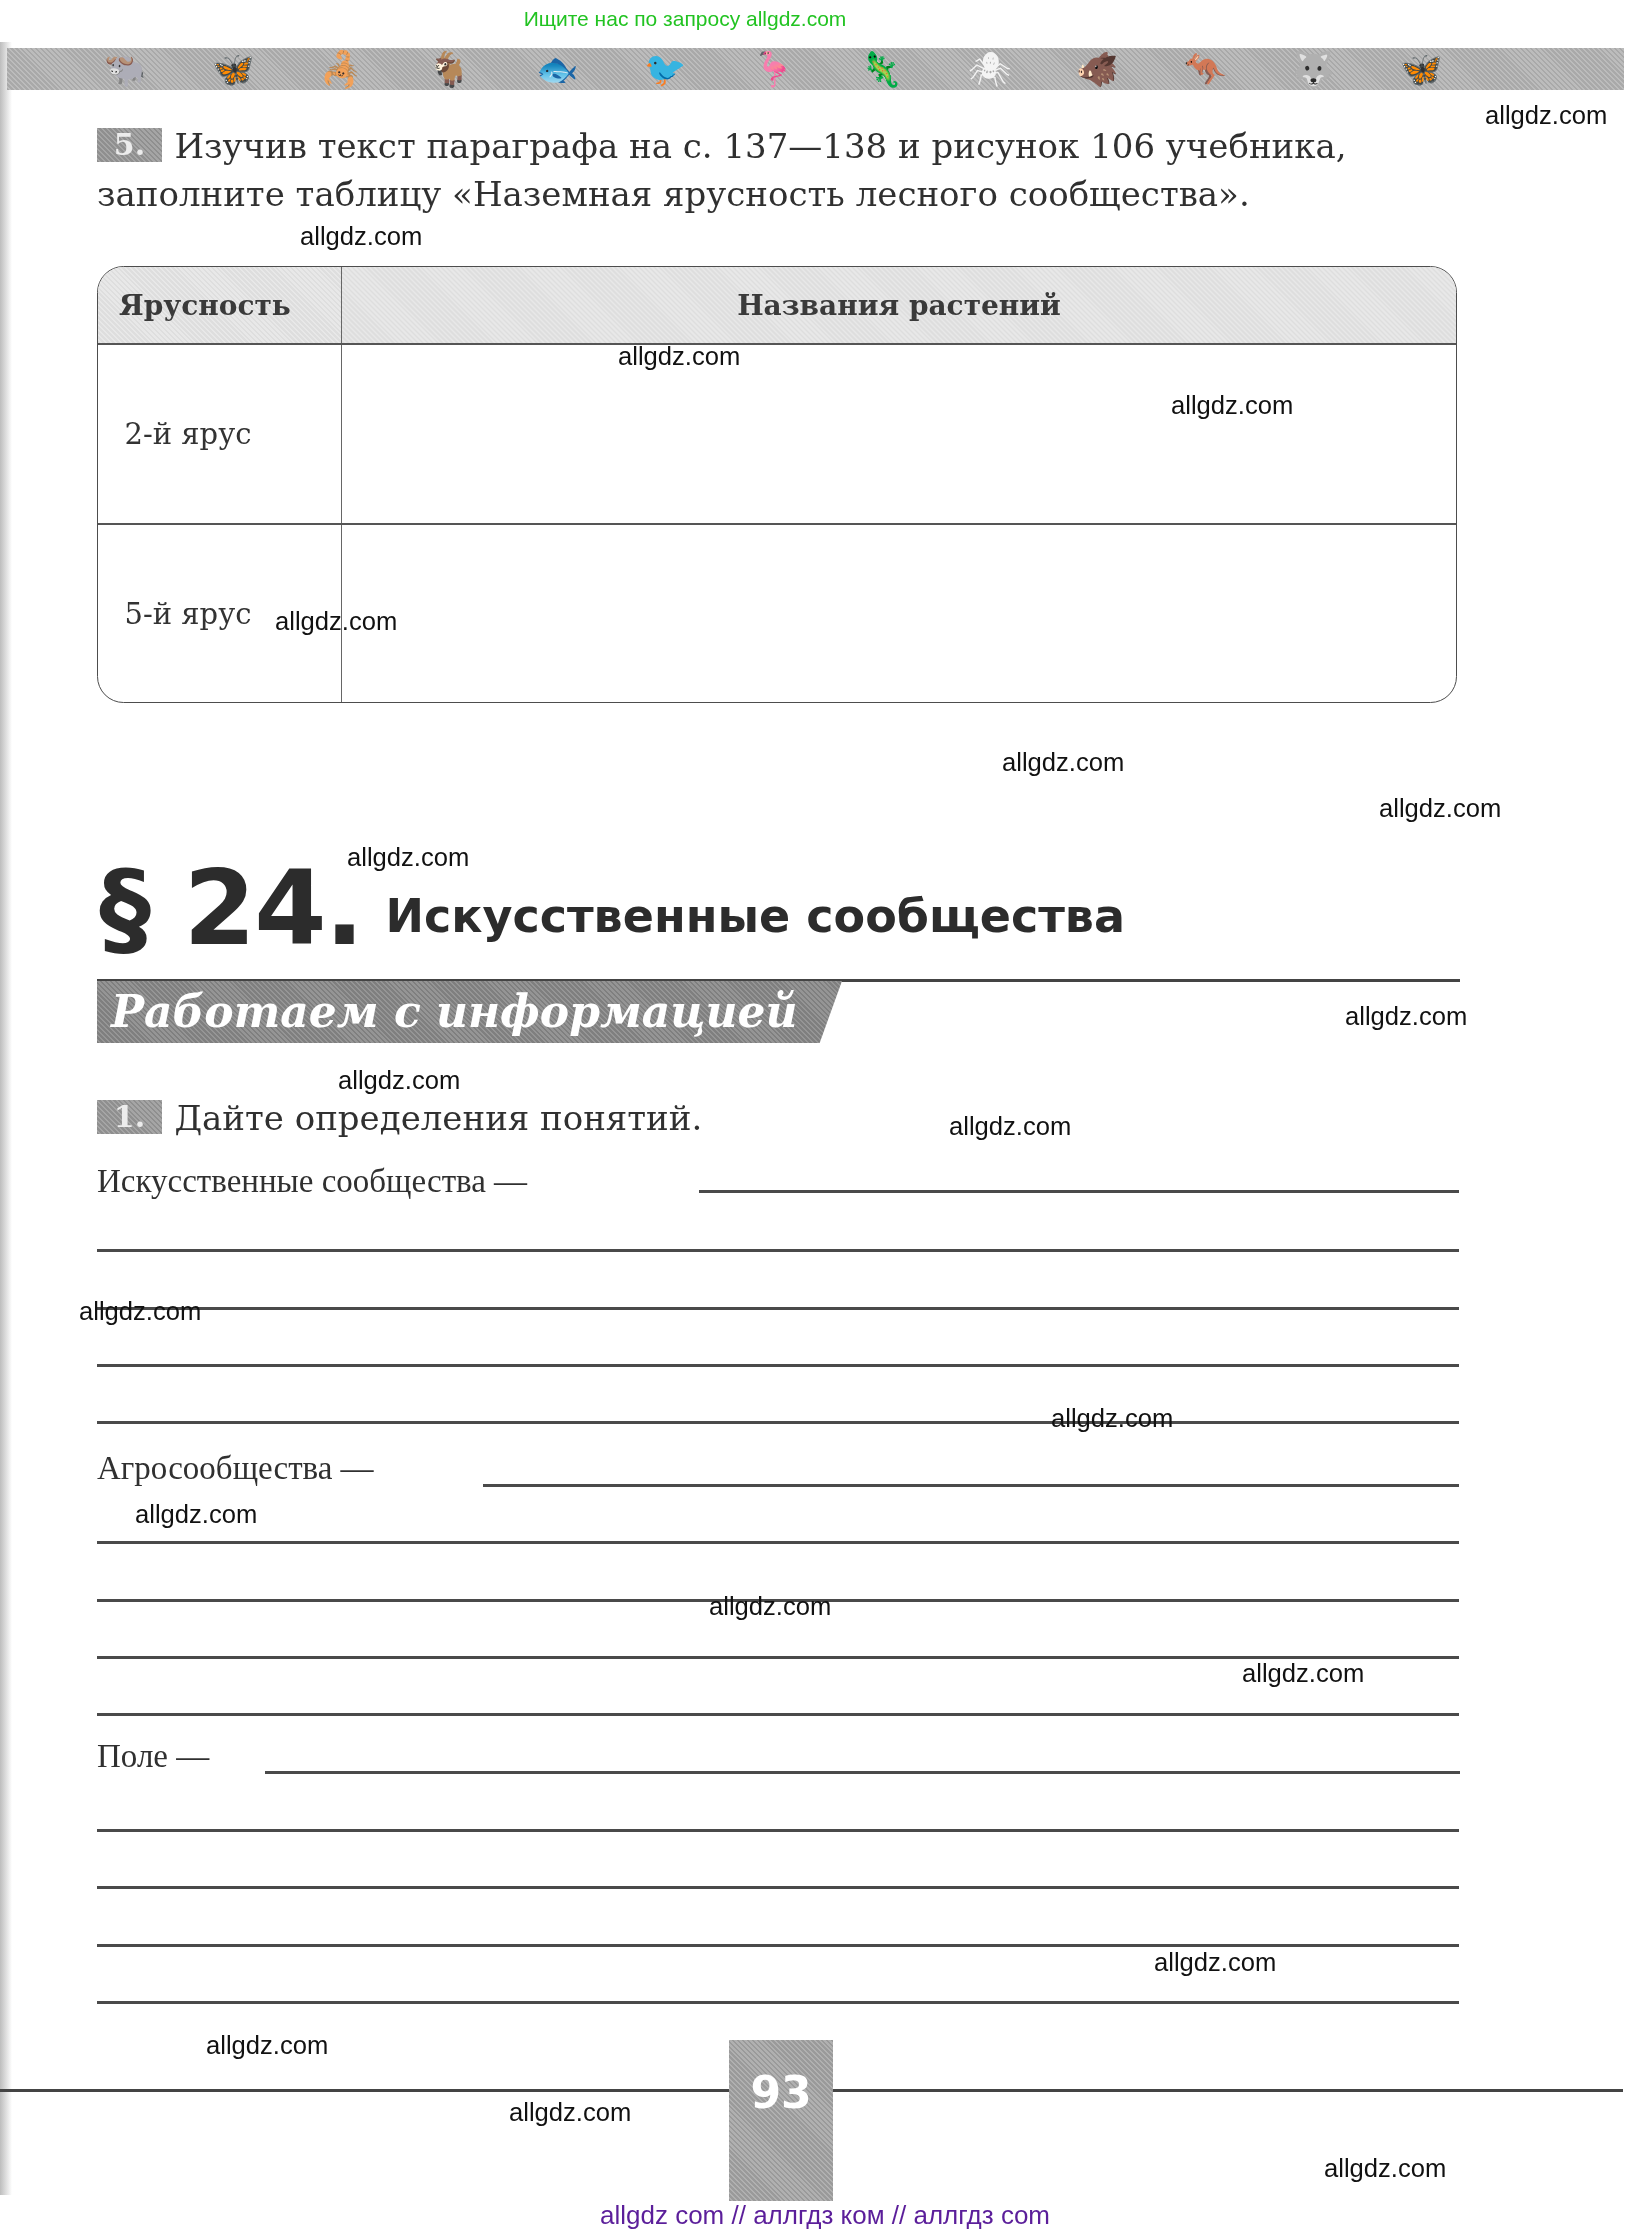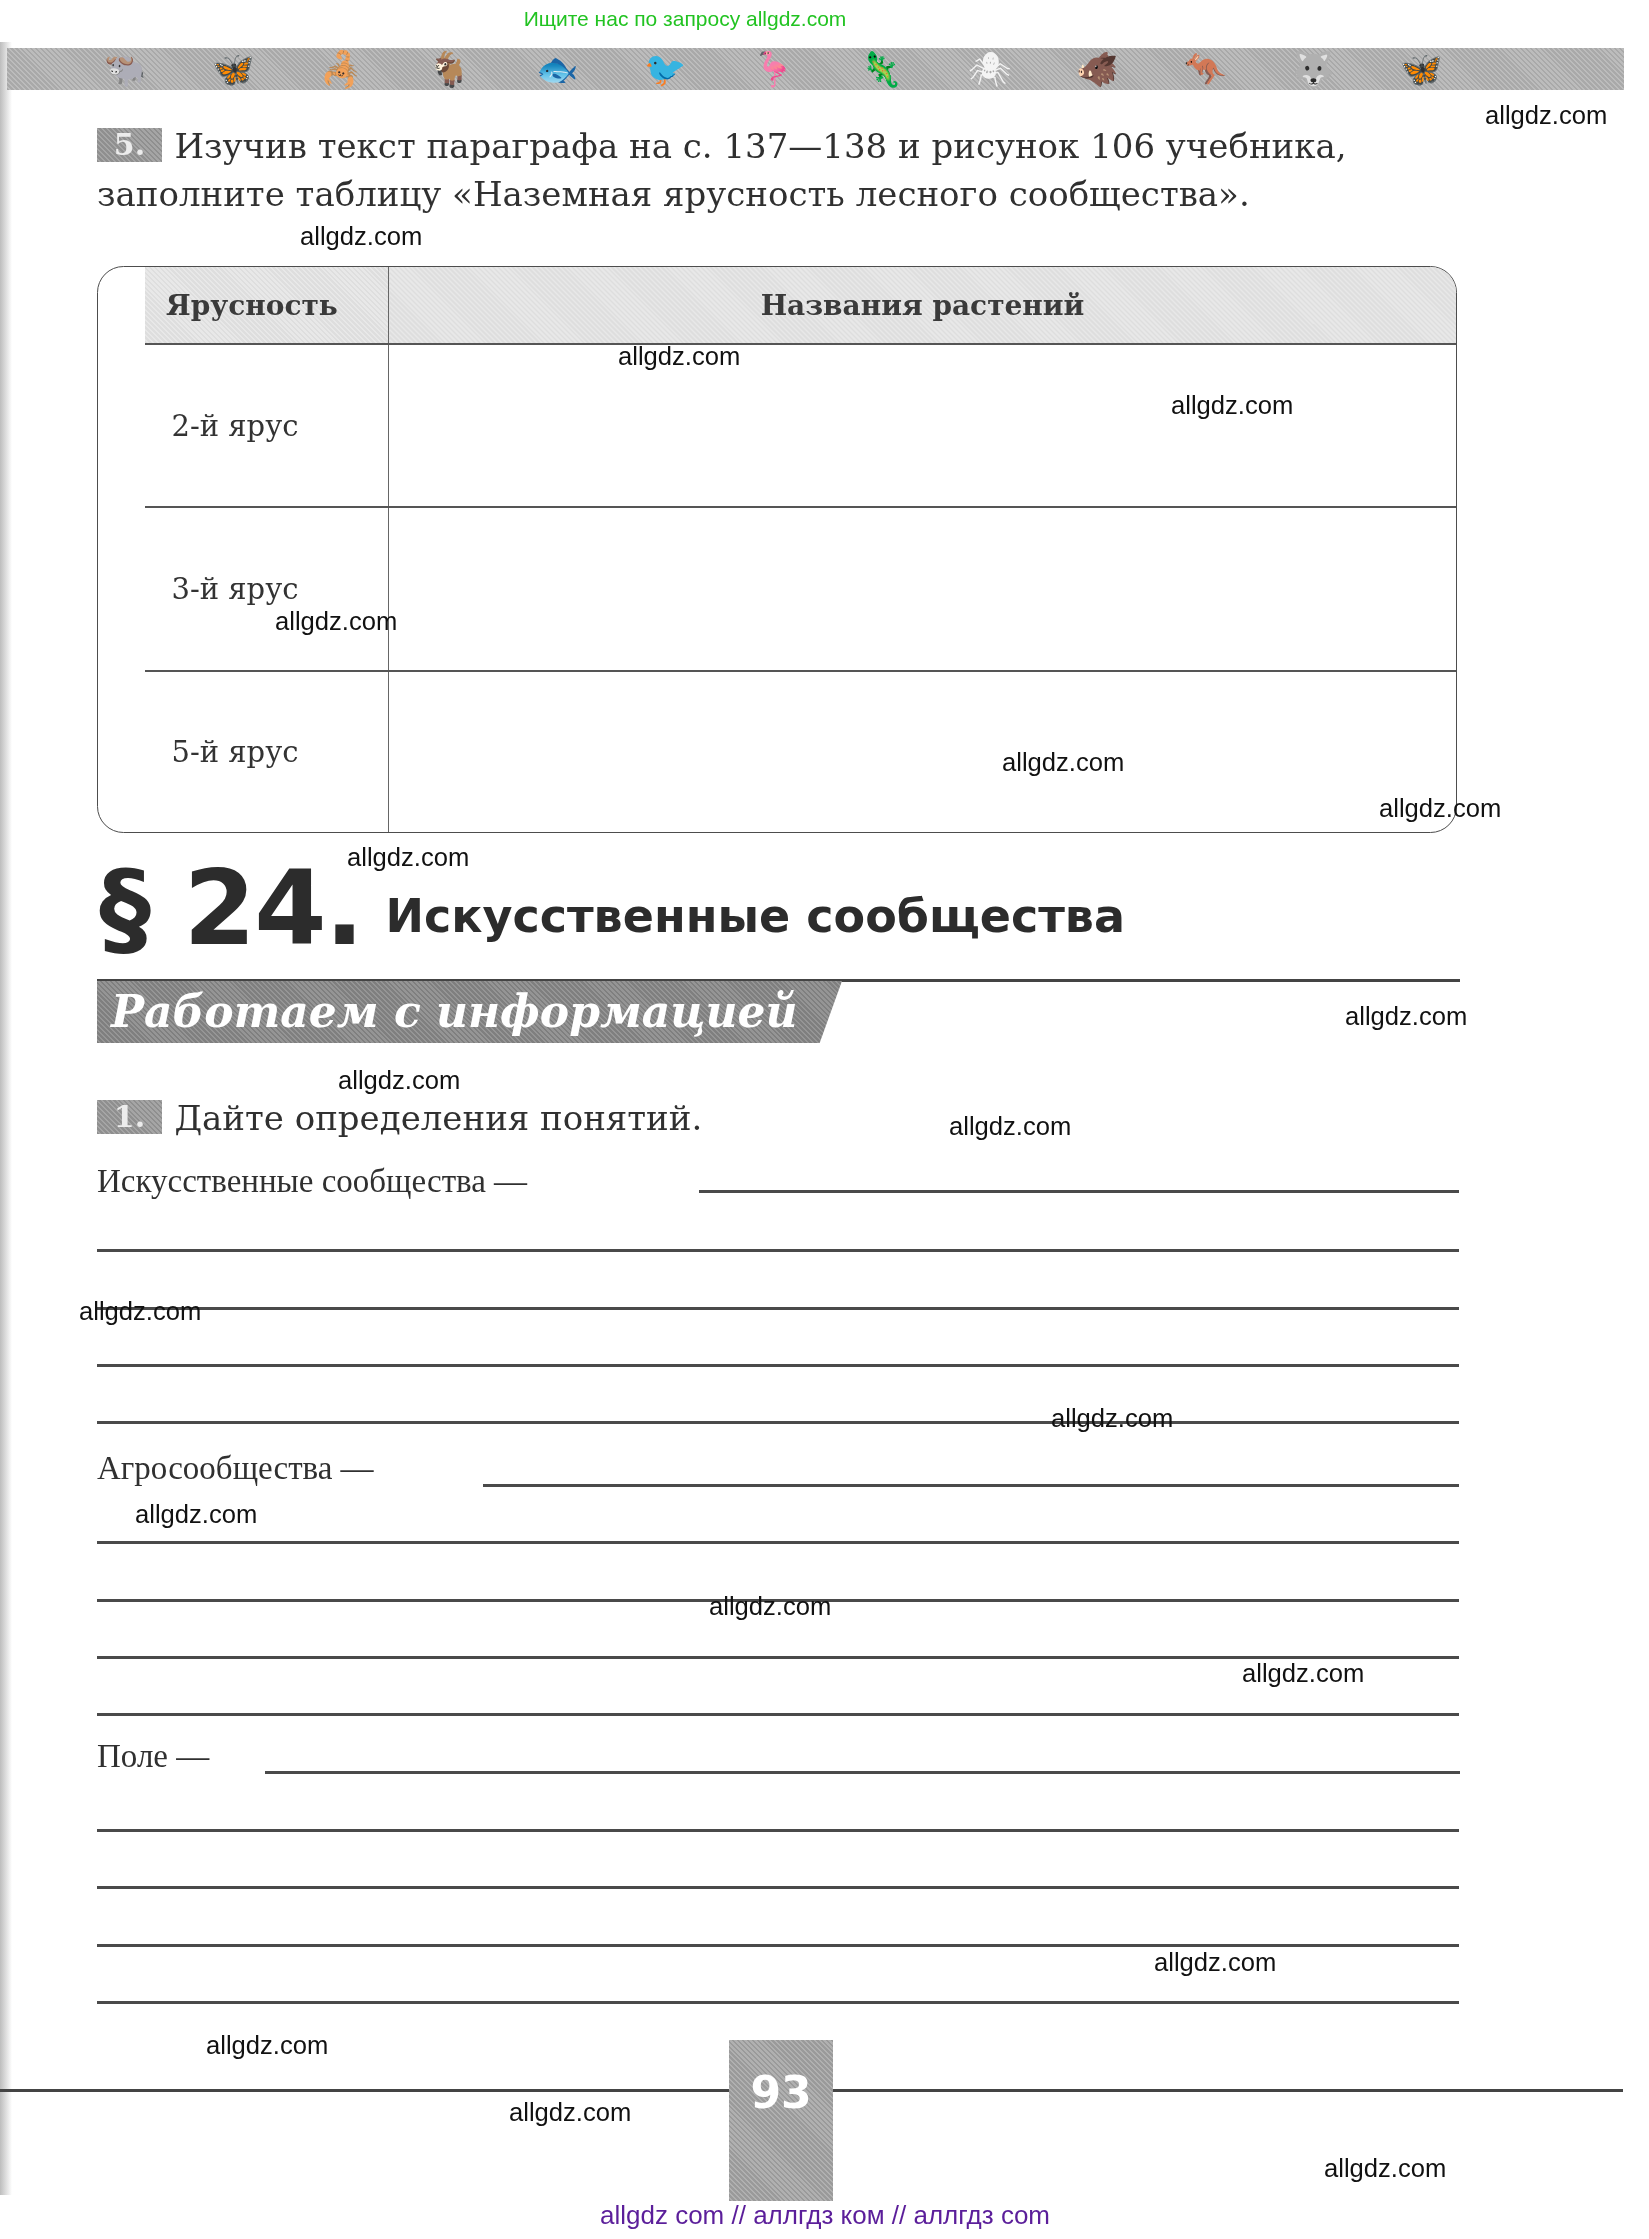--- a/index.html
+++ b/index.html
@@ -24,22 +24,22 @@
   .task-num {
     display: inline-block; width: 65px; height: 34px; margin-right: 12.4px;
     background: repeating-linear-gradient(45deg, #8f8f8f 0 1.8px, #a5a5a5 1.8px 3.5px);
     color: #ececec; font-weight: bold; font-size: 30px; text-align: center; line-height: 34px;
     vertical-align: 2.6px;
   }
   .task-text { font-size: 34px; line-height: 48px; color: #303030; }
   .task5 { left: 97px; top: 122px; width: 1376px; }
 
   .table-wrap {
-    left: 97px; top: 266px; width: 1360px; height: 567px;
-    border: 1.8px solid #4d4d4d; border-radius: 26.5px; overflow: hidden; box-sizing: border-box; padding-left: 47px;
+    left: 97px; top: 266px; width: 1360px; height: 437px;
+    border: 1.8px solid #4d4d4d; border-radius: 26.5px; overflow: hidden; box-sizing: border-box;
   }
   table { border-collapse: collapse; width: 100%; height: 100%; }
   th {
     background: repeating-linear-gradient(45deg, #dedede 0 1.8px, #e8e8e8 1.8px 3.5px);
     height: 74px; font-size: 28px; font-weight: bold; color: #3a3a3a; text-align: center;
     border-bottom: 2.6px solid #555;
   }
   th.col1 { width: 221px; text-align: left; padding-left: 21px; border-right: 0.9px solid #666; }
   td { border-bottom: 2.6px solid #555; height: 71px; font-size: 29px; color: #333; }
   tr:last-child td { border-bottom: none; }
@@ -104,24 +104,20 @@
         <th class="col1">Ярусность</th>
         <th>Названия растений</th>
       </tr>
     </thead>
     <tbody>
       <tr>
         <td class="col1">2-й ярус</td>
         <td></td>
       </tr>
       <tr>
-        <td class="col1">3-й ярус</td>
-        <td></td>
-      </tr>
-      <tr>
         <td class="col1">5-й ярус</td>
         <td></td>
       </tr>
     </tbody>
   </table>
 </div>
 
 <div class="abs paragraph-title">
   <span class="num">§ 24.</span><span class="name">Искусственные сообщества</span>
 </div>

